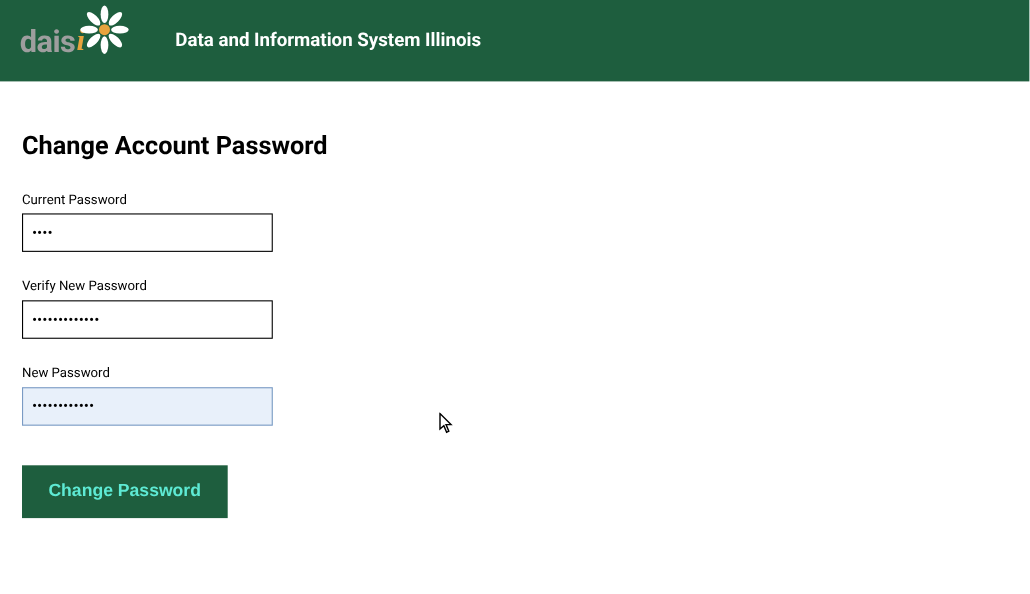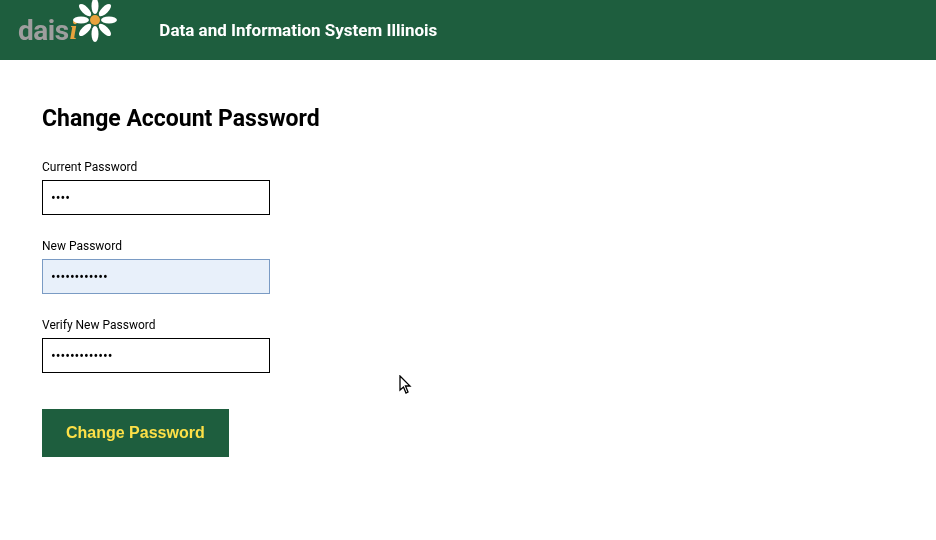--- a/index.html
+++ b/index.html
@@ -9,21 +9,21 @@
     }
     body {
       font-family: -apple-system, BlinkMacSystemFont, "Segoe UI", Roboto, "Helvetica Neue", Arial, sans-serif;
       background: #ffffff;
       width: 936px;
       height: 540px;
       overflow: hidden;
     }
     .header {
       background: #1e5e3e;
-      height: 60px;
+      height: 74px;
       display: flex;
       align-items: center;
       padding-left: 18px;
     }
     .logo-container {
       display: flex;
       align-items: center;
       gap: 0;
     }
     .logo-text {
@@ -47,21 +47,21 @@
       margin-left: -6px;
       margin-top: -20px;
     }
     .header-title {
       color: #ffffff;
       font-size: 17px;
       font-weight: bold;
       margin-left: 40px;
     }
     .content {
-      padding: 45px 42px;
+      padding: 45px 20px;
     }
     .page-title {
       font-size: 23px;
       font-weight: bold;
       color: #000000;
       margin-bottom: 28px;
     }
     .form-group {
       margin-bottom: 24px;
     }
@@ -80,21 +80,21 @@
       font-size: 14px;
       font-family: inherit;
       background: #ffffff;
     }
     .form-input.highlighted {
       background: #e8f0fa;
       border: 1px solid #7a9bc4;
     }
     .submit-button {
       background: #1e5e3e;
-      color: #fde047;
+      color: #5eead4;
       border: none;
       padding: 15px 24px;
       font-size: 16px;
       font-weight: bold;
       cursor: pointer;
       margin-top: 12px;
     }
     .cursor {
       position: absolute;
       left: 398px;
@@ -130,27 +130,27 @@
 
 <div class="content">
   <h2 class="page-title">Change Account Password</h2>
 
   <div class="form-group">
     <label class="form-label">Current Password</label>
     <input type="password" class="form-input" value="••••" style="">
   </div>
 
   <div class="form-group">
-    <label class="form-label">New Password</label>
-    <input type="password" class="form-input highlighted" value="••••••••••••" style="">
+    <label class="form-label">Verify New Password</label>
+    <input type="password" class="form-input" value="•••••••••••••" style="">
   </div>
 
   <div class="form-group">
-    <label class="form-label">Verify New Password</label>
-    <input type="password" class="form-input" value="•••••••••••••" style="">
+    <label class="form-label">New Password</label>
+    <input type="password" class="form-input highlighted" value="••••••••••••" style="">
   </div>
 
   <button class="submit-button">Change Password</button>
 </div>
 
 <div class="cursor">
   <svg width="18" height="20" viewBox="0 0 18 20">
     <path d="M 2 1 L 2 15 L 5.5 12 L 8 18 L 10 17 L 7.5 11 L 12 11 Z" fill="none" stroke="#000000" stroke-width="1.3"></path>
   </svg>
 </div>

